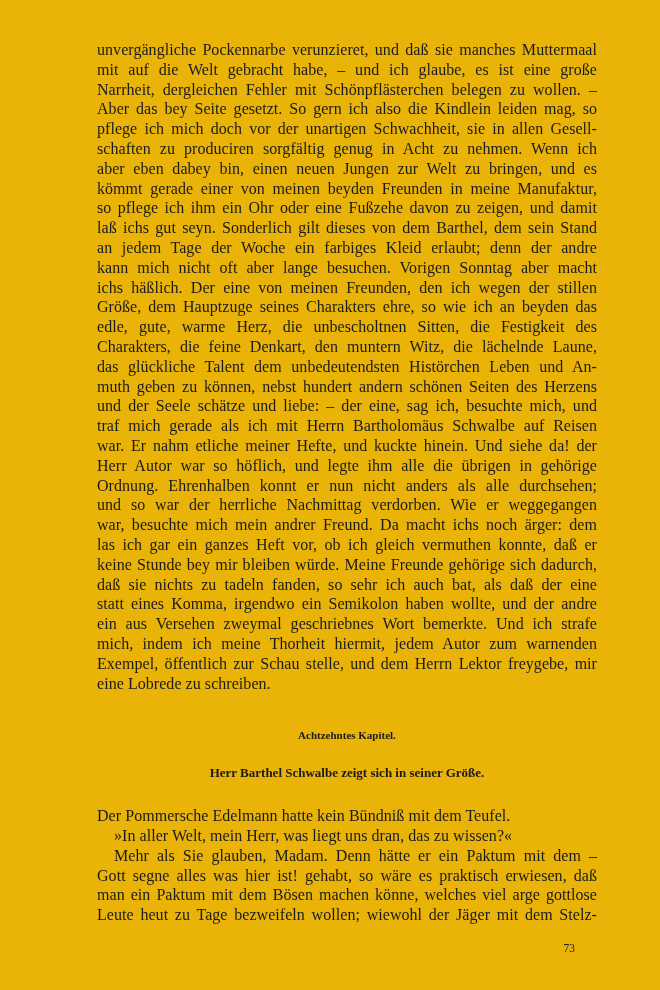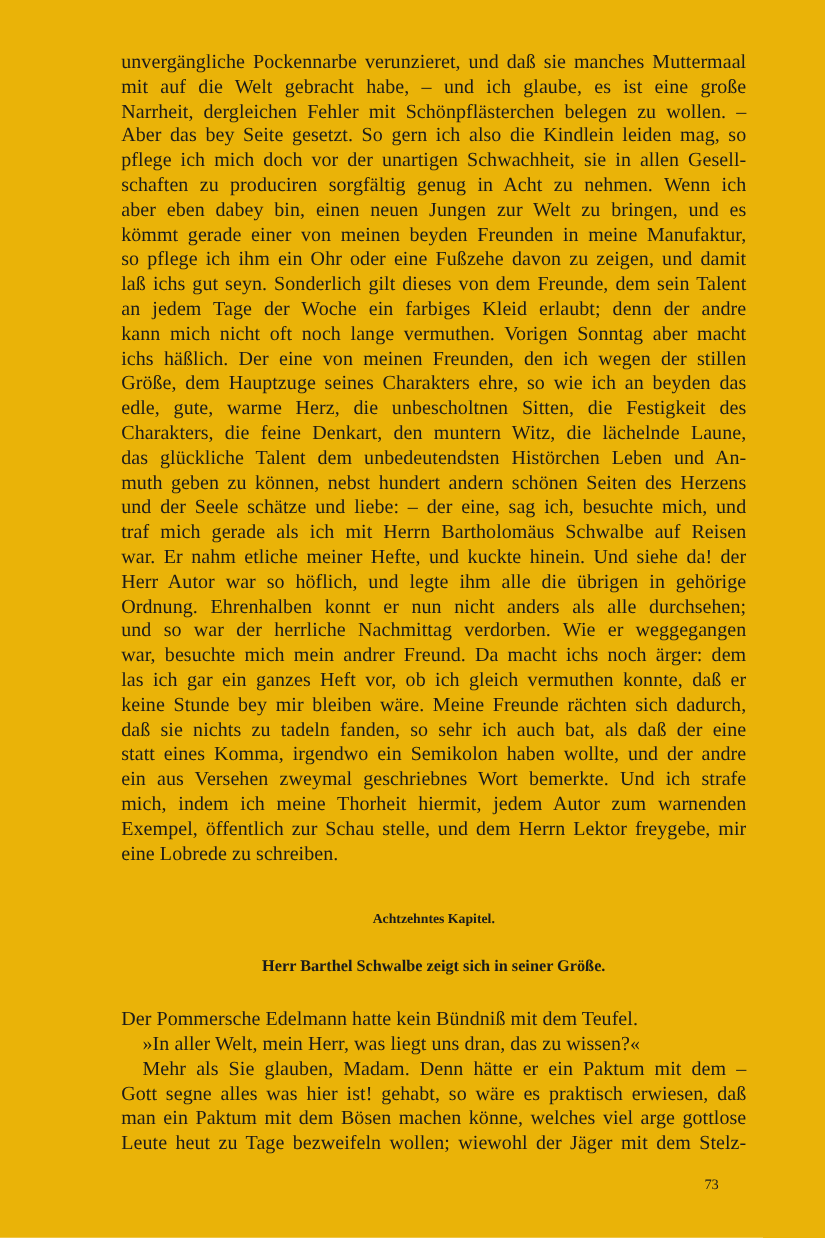--- a/index.html
+++ b/index.html
@@ -77,25 +77,25 @@
         <div class="line fill">pflege ich mich doch vor der unartigen Schwachheit, sie in allen Gesell-</div>
 
         <div class="line fill">schaften zu produciren sorgfältig genug in Acht zu nehmen. Wenn ich</div>
 
         <div class="line fill">aber eben dabey bin, einen neuen Jungen zur Welt zu bringen, und es</div>
 
         <div class="line fill">kömmt gerade einer von meinen beyden Freunden in meine Manufaktur,</div>
 
         <div class="line fill">so pflege ich ihm ein Ohr oder eine Fußzehe davon zu zeigen, und damit</div>
 
-        <div class="line fill">laß ichs gut seyn. Sonderlich gilt dieses von dem Freunde, dem sein Talent</div>
+        <div class="line fill">laß ichs gut seyn. Sonderlich gilt dieses von dem Barthel, dem sein Stand</div>
 
         <div class="line fill">an jedem Tage der Woche ein farbiges Kleid erlaubt; denn der andre</div>
 
-        <div class="line fill">kann mich nicht oft noch lange vermuthen. Vorigen Sonntag aber macht</div>
+        <div class="line fill">kann mich nicht oft aber lange besuchen. Vorigen Sonntag aber macht</div>
 
         <div class="line fill">ichs häßlich. Der eine von meinen Freunden, den ich wegen der stillen</div>
 
         <div class="line fill">Größe, dem Hauptzuge seines Charakters ehre, so wie ich an beyden das</div>
 
         <div class="line fill">edle, gute, warme Herz, die unbescholtnen Sitten, die Festigkeit des</div>
 
         <div class="line fill">Charakters, die feine Denkart, den muntern Witz, die lächelnde Laune,</div>
 
         <div class="line fill">das glückliche Talent dem unbedeutendsten Histörchen Leben und An-</div>
@@ -111,21 +111,21 @@
         <div class="line fill">Herr Autor war so höflich, und legte ihm alle die übrigen in gehörige</div>
 
         <div class="line fill">Ordnung. Ehrenhalben konnt er nun nicht anders als alle durchsehen;</div>
 
         <div class="line fill">und so war der herrliche Nachmittag verdorben. Wie er weggegangen</div>
 
         <div class="line fill">war, besuchte mich mein andrer Freund. Da macht ichs noch ärger: dem</div>
 
         <div class="line fill">las ich gar ein ganzes Heft vor, ob ich gleich vermuthen konnte, daß er</div>
 
-        <div class="line fill">keine Stunde bey mir bleiben wäre. Meine Freunde rächten sich dadurch,</div>
+        <div class="line fill">keine Stunde bey mir bleiben würde. Meine Freunde gehörige sich dadurch,</div>
 
         <div class="line fill">daß sie nichts zu tadeln fanden, so sehr ich auch bat, als daß der eine</div>
 
         <div class="line fill">statt eines Komma, irgendwo ein Semikolon haben wollte, und der andre</div>
 
         <div class="line fill">ein aus Versehen zweymal geschriebnes Wort bemerkte. Und ich strafe</div>
 
         <div class="line fill">mich, indem ich meine Thorheit hiermit, jedem Autor zum warnenden</div>
 
         <div class="line fill">Exempel, öffentlich zur Schau stelle, und dem Herrn Lektor freygebe, mir</div>

